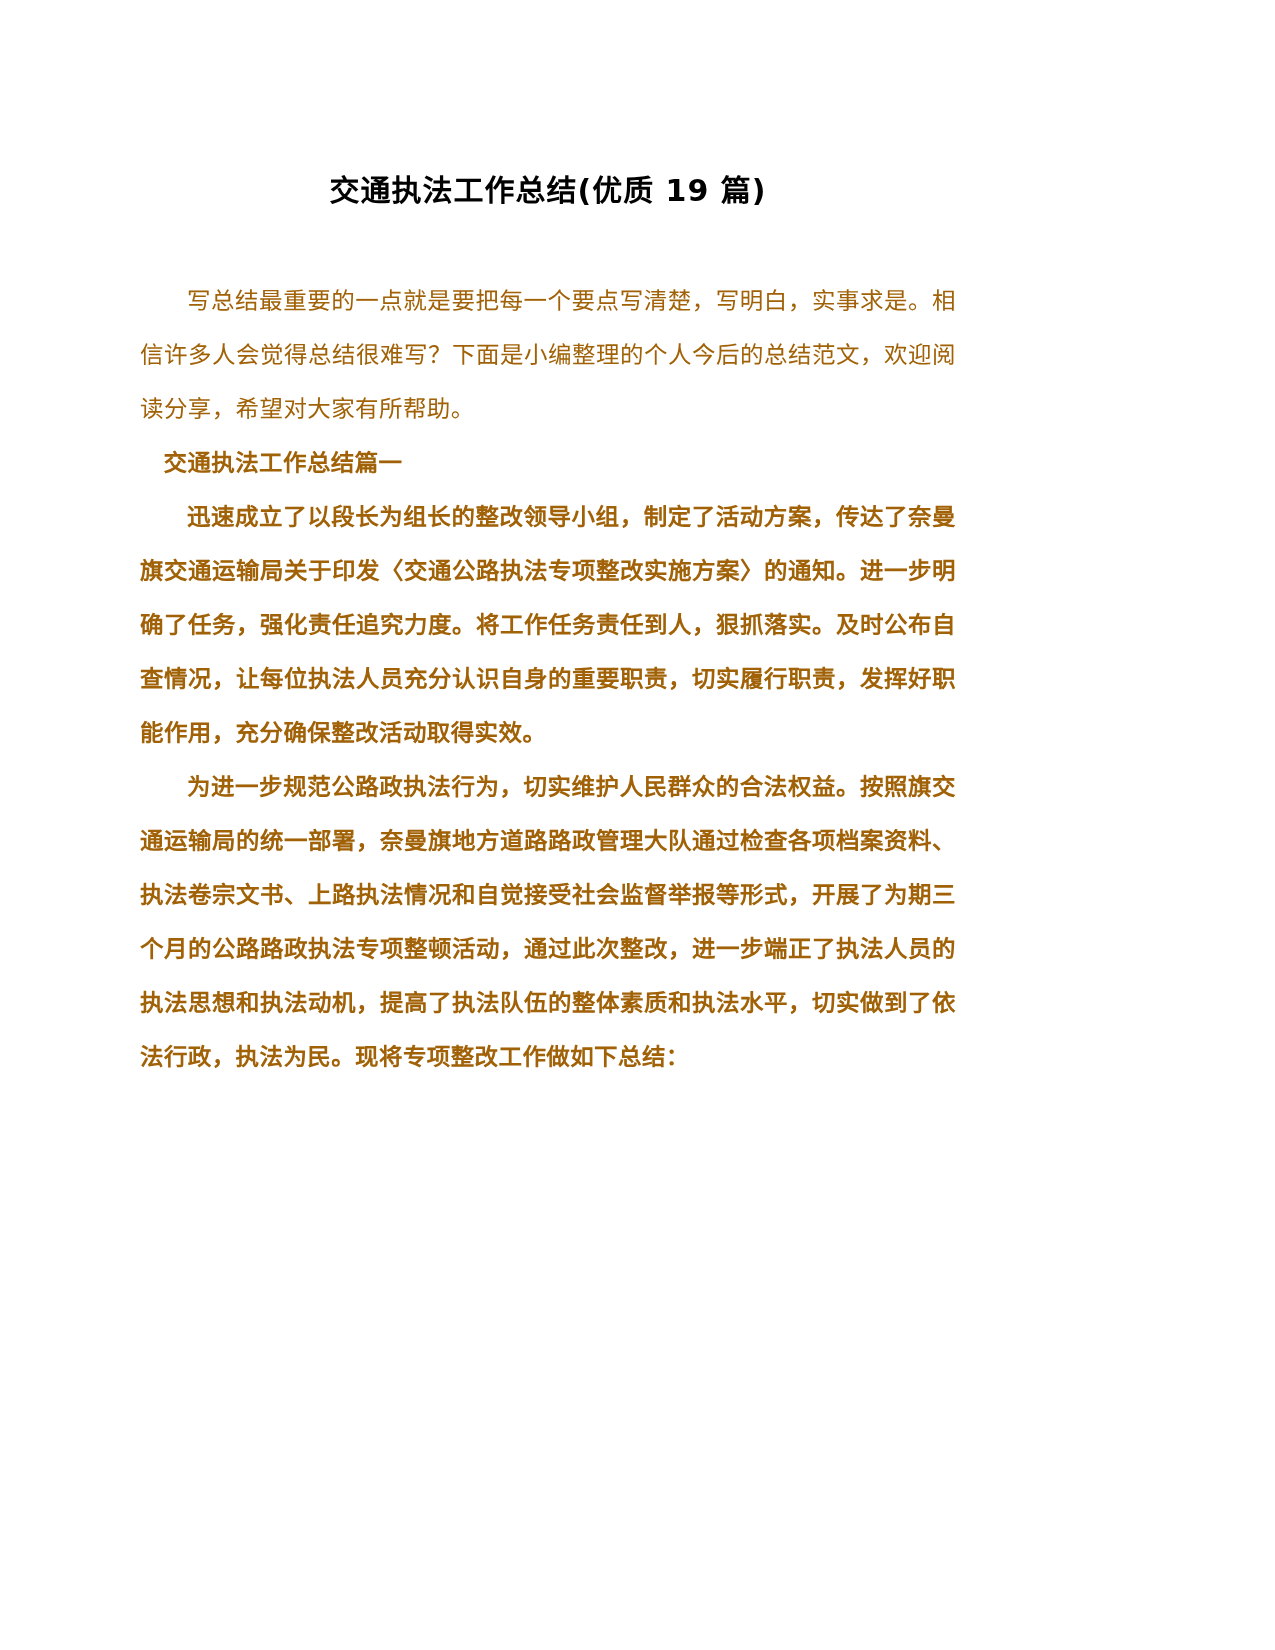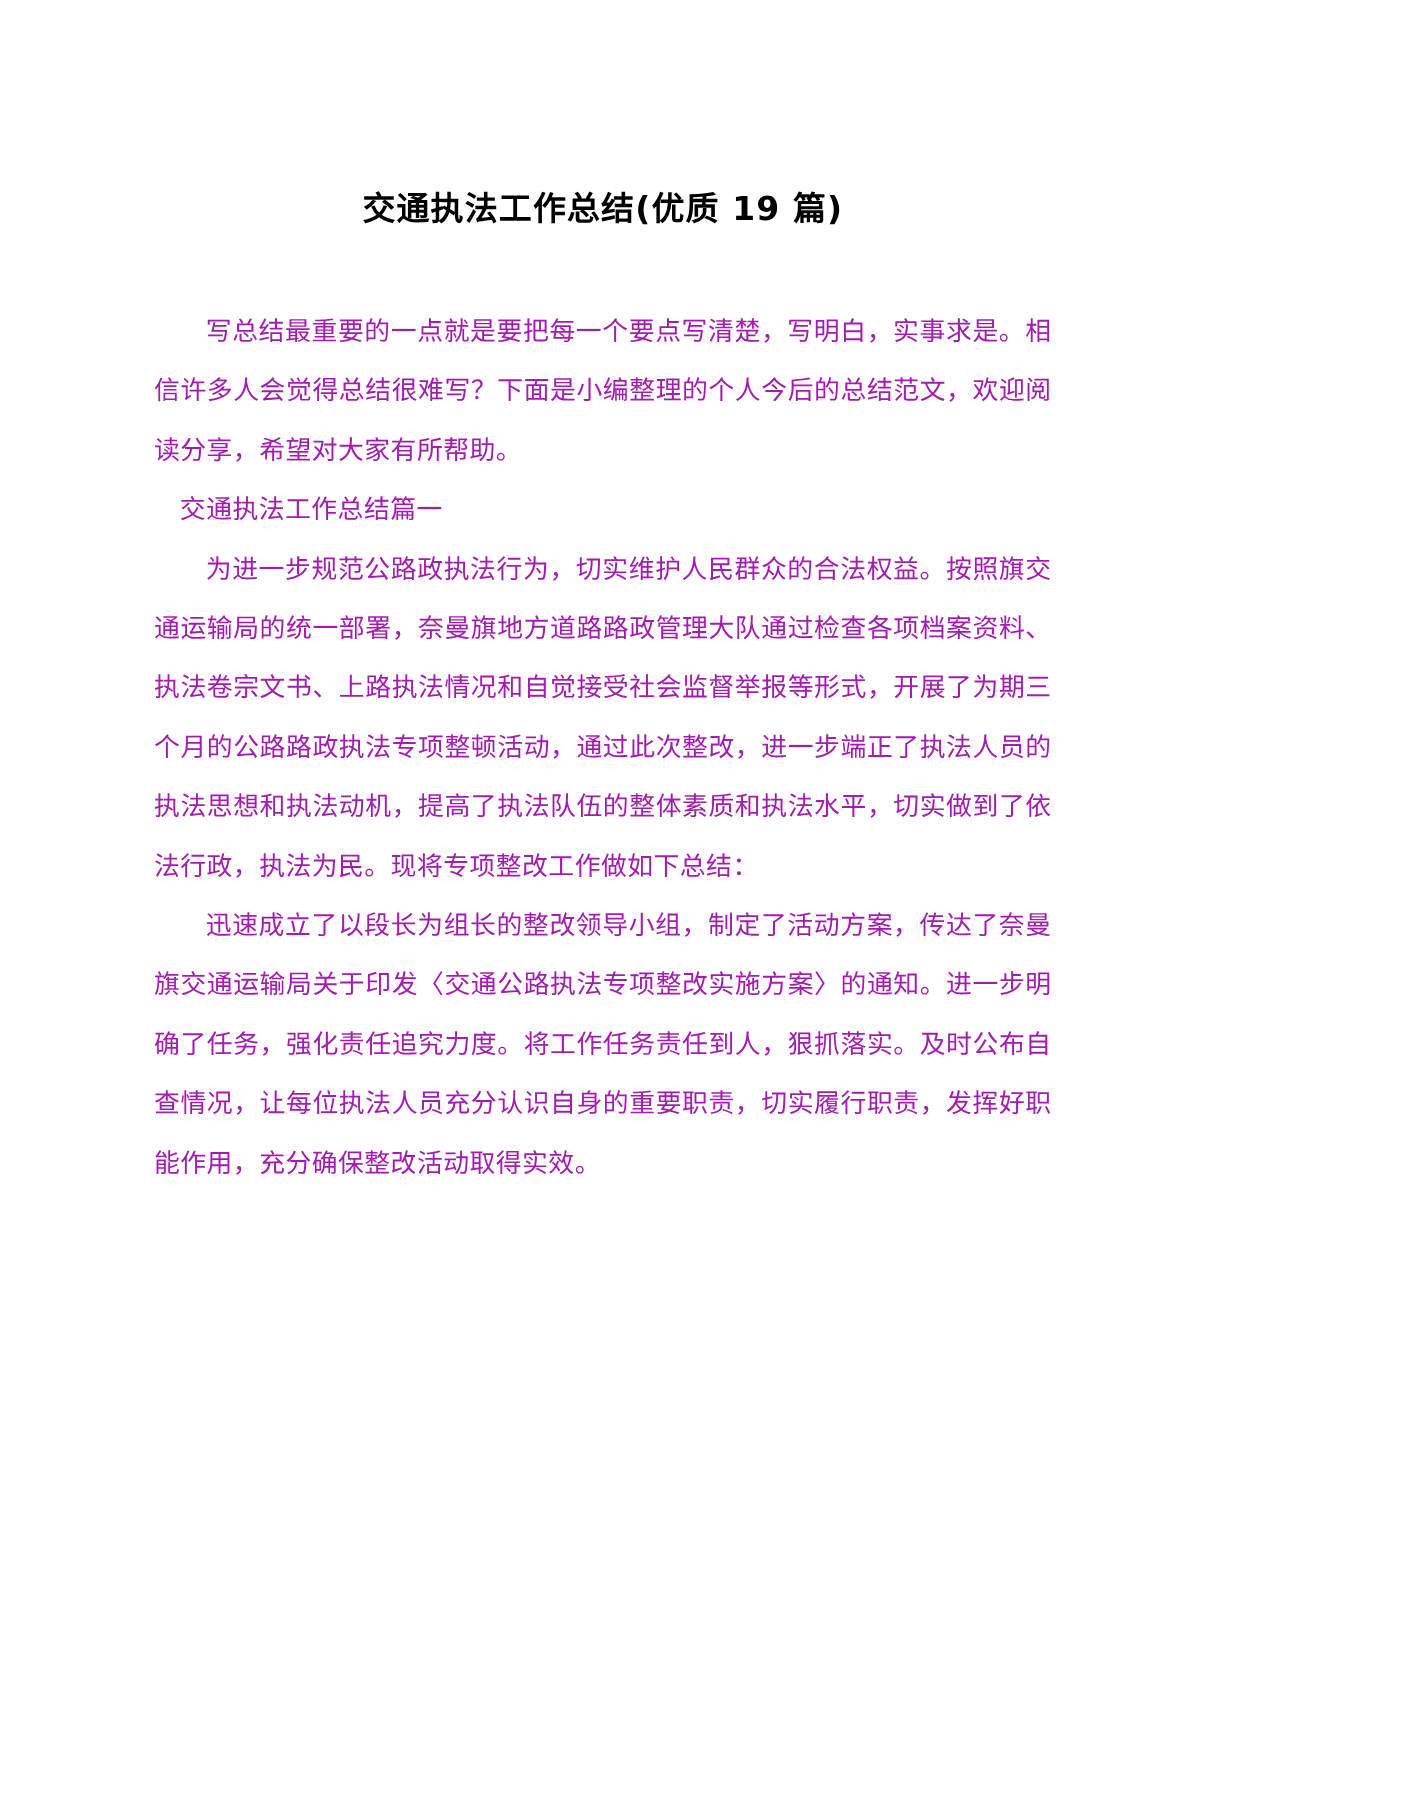--- a/index.html
+++ b/index.html
@@ -34,42 +34,43 @@
     color: #000;
   }
   .para {
     font-family: "DejaVu Sans", sans-serif;
     font-size: 23.5px;
     line-height: 54px;
     text-align: justify;
     text-justify: inter-ideograph;
     margin: 0;
     letter-spacing: 0.4px;
-    color: #a21caf;
+    color: #a16207;
     word-break: break-all;
   }
   .para.indent {
     text-indent: 2em;
   }
   .para.sub {
     text-indent: 1em;
   }
   .para + .para {
     margin-top: 0;
+    font-weight: bold;
   }
 </style>
 </head>
 <body>
 
 <div class="page">
 
   <h1 class="doc-title">交通执法工作总结(优质 19 篇)</h1>
 
   <p class="para indent">写总结最重要的一点就是要把每一个要点写清楚，写明白，实事求是。相信许多人会觉得总结很难写？下面是小编整理的个人今后的总结范文，欢迎阅读分享，希望对大家有所帮助。</p>
 
   <p class="para sub">交通执法工作总结篇一</p>
 
+  <p class="para indent">迅速成立了以段长为组长的整改领导小组，制定了活动方案，传达了奈曼旗交通运输局关于印发〈交通公路执法专项整改实施方案〉的通知。进一步明确了任务，强化责任追究力度。将工作任务责任到人，狠抓落实。及时公布自查情况，让每位执法人员充分认识自身的重要职责，切实履行职责，发挥好职能作用，充分确保整改活动取得实效。</p>
+
   <p class="para indent">为进一步规范公路政执法行为，切实维护人民群众的合法权益。按照旗交通运输局的统一部署，奈曼旗地方道路路政管理大队通过检查各项档案资料、执法卷宗文书、上路执法情况和自觉接受社会监督举报等形式，开展了为期三个月的公路路政执法专项整顿活动，通过此次整改，进一步端正了执法人员的执法思想和执法动机，提高了执法队伍的整体素质和执法水平，切实做到了依法行政，执法为民。现将专项整改工作做如下总结：</p>
-
-  <p class="para indent">迅速成立了以段长为组长的整改领导小组，制定了活动方案，传达了奈曼旗交通运输局关于印发〈交通公路执法专项整改实施方案〉的通知。进一步明确了任务，强化责任追究力度。将工作任务责任到人，狠抓落实。及时公布自查情况，让每位执法人员充分认识自身的重要职责，切实履行职责，发挥好职能作用，充分确保整改活动取得实效。</p>
 
 
 </div>
 
 </body></html>

